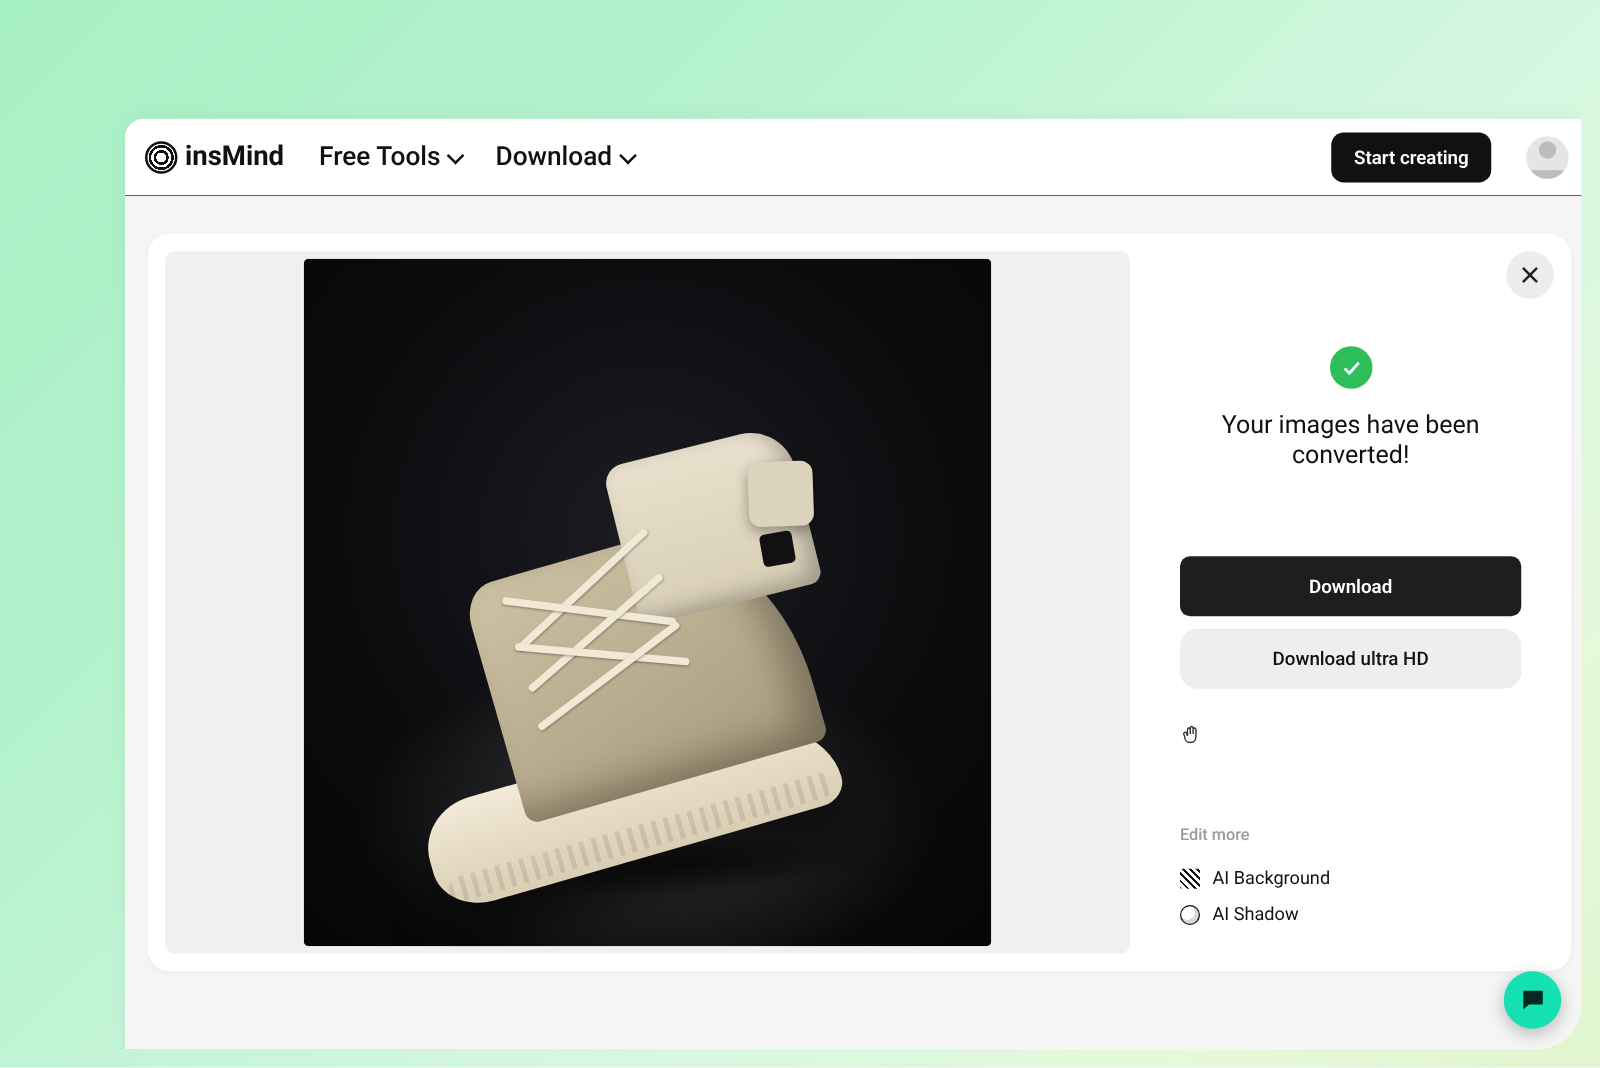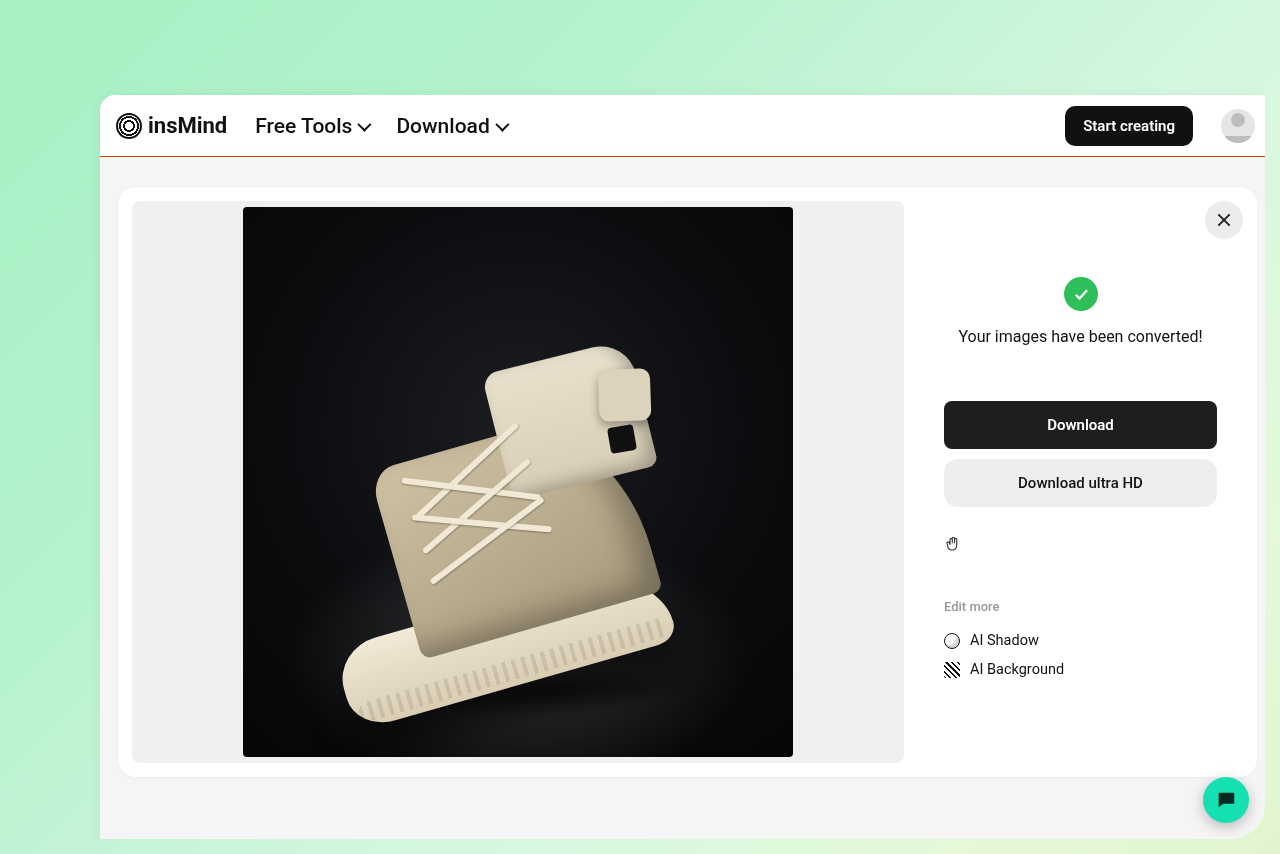--- a/index.html
+++ b/index.html
@@ -215,37 +215,37 @@
   }
   .check {
     width: 34px; height: 34px; border-radius: 50%;
     background: #2fbf5a;
     margin: 0 auto 16px;
     display: flex; align-items: center; justify-content: center;
   }
   .check svg { width: 18px; height: 18px; stroke: #fff; stroke-width: 3; fill: none; }
   .status {
     text-align: center;
-    font-size: 16px; color: #111;
-    margin-bottom: 55px;
+    font-size: 20px; color: #111;
+    margin-bottom: 70px;
   }
   .btn {
     height: 48px; border-radius: 8px;
     display: flex; align-items: center; justify-content: center;
     font-size: 15px; font-weight: 600;
     margin-bottom: 10px; cursor: pointer;
   }
   .btn-dark { background: #1e1e1e; color: #fff; }
   .btn-light { background: #eee; color: #111; font-weight: 500; border-radius: 14px; }
   .hand {
     margin-top: 18px;
   }
   .hand svg { width: 18px; height: 18px; stroke: #333; fill: none; stroke-width: 1.5; }
   .section-label {
-    margin-top: 42px;
+    margin-top: 60px;
     font-size: 13px; color: #9a9a9a; font-weight: 500;
     margin-bottom: 12px;
   }
   .tool-row {
     display: flex; align-items: center; gap: 10px;
     font-size: 14.5px; color: #111;
     padding: 6px 0; cursor: pointer;
   }
   .tool-row svg, .tool-row .ico { width: 16px; height: 16px; flex: 0 0 16px; }
   .ico-hatch {
@@ -341,26 +341,26 @@
 
           <div class="hand">
             <svg viewBox="0 0 24 24">
               <path d="M8 13V6a1.5 1.5 0 013 0v5M11 11V4.5a1.5 1.5 0 013 0V11M14 11V6a1.5 1.5 0 013 0v7c0 4-2 7-6 7s-6-3-6-6l-1-3a1.5 1.5 0 012.7-1.2L8 13"></path>
             </svg>
           </div>
 
           <div class="section-label">Edit more</div>
 
           <div class="tool-row">
+            <span class="ico ico-hatch"></span>
+            <span>AI Background</span>
+          </div>
+          <div class="tool-row">
             <span class="ico ico-circle"></span>
             <span>AI Shadow</span>
-          </div>
-          <div class="tool-row">
-            <span class="ico ico-hatch"></span>
-            <span>AI Background</span>
           </div>
         </div>
 
       </div>
     </div>
   </div>
 
   <div class="chat-fab">
     <svg viewBox="0 0 24 24">
       <path d="M4 4h16a1 1 0 011 1v10a1 1 0 01-1 1H9l-5 4V5a1 1 0 011-1z"></path>

